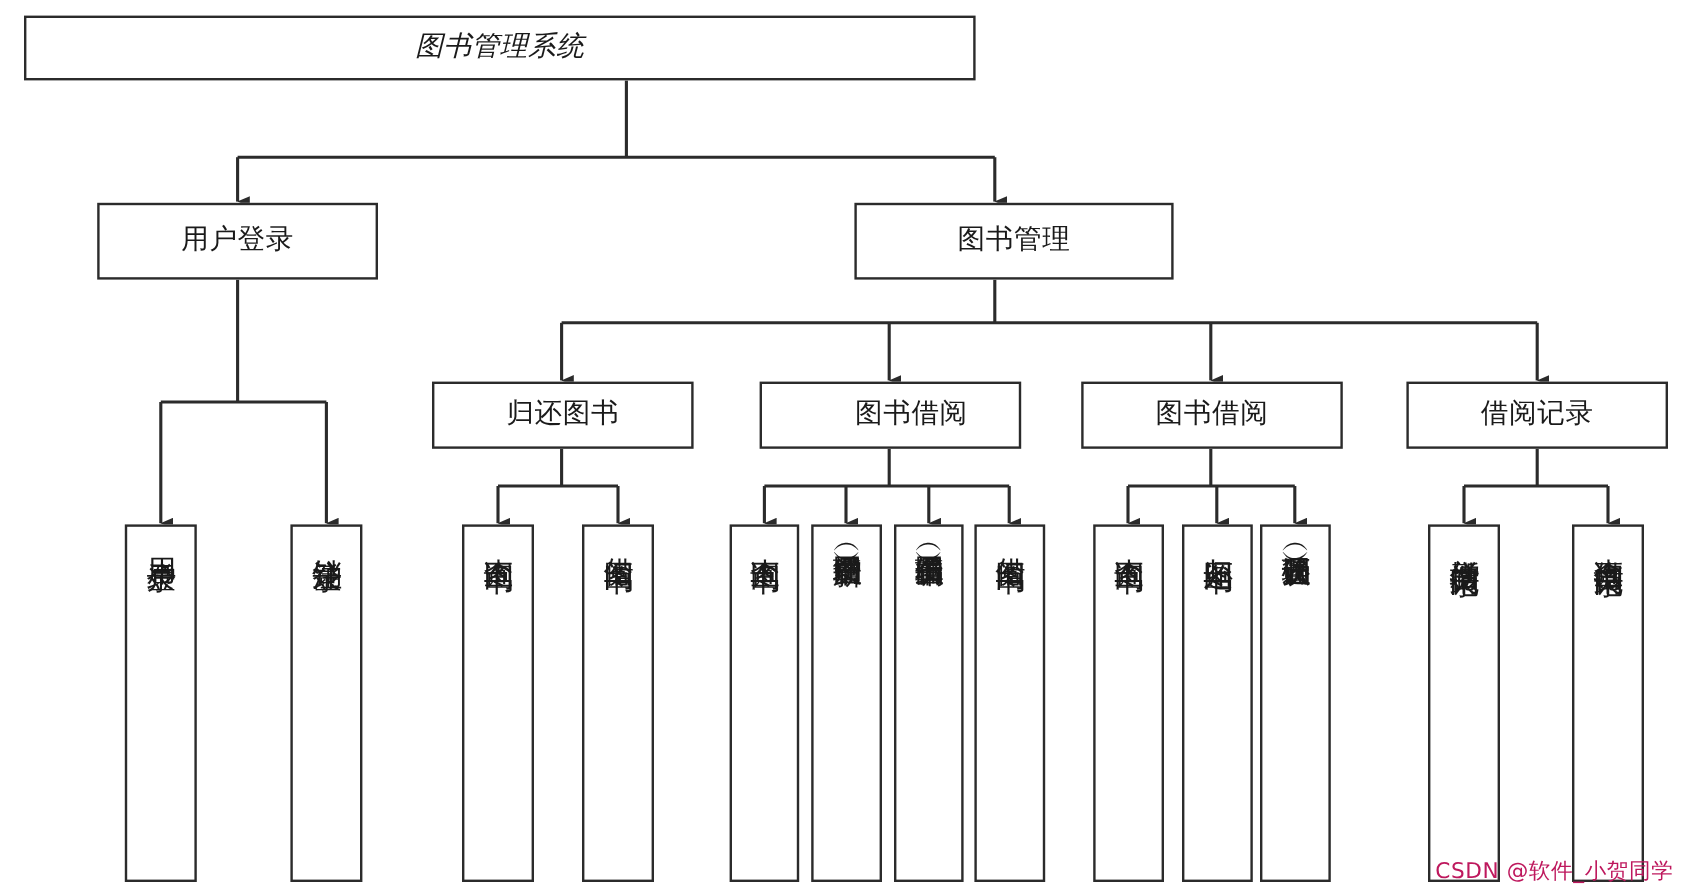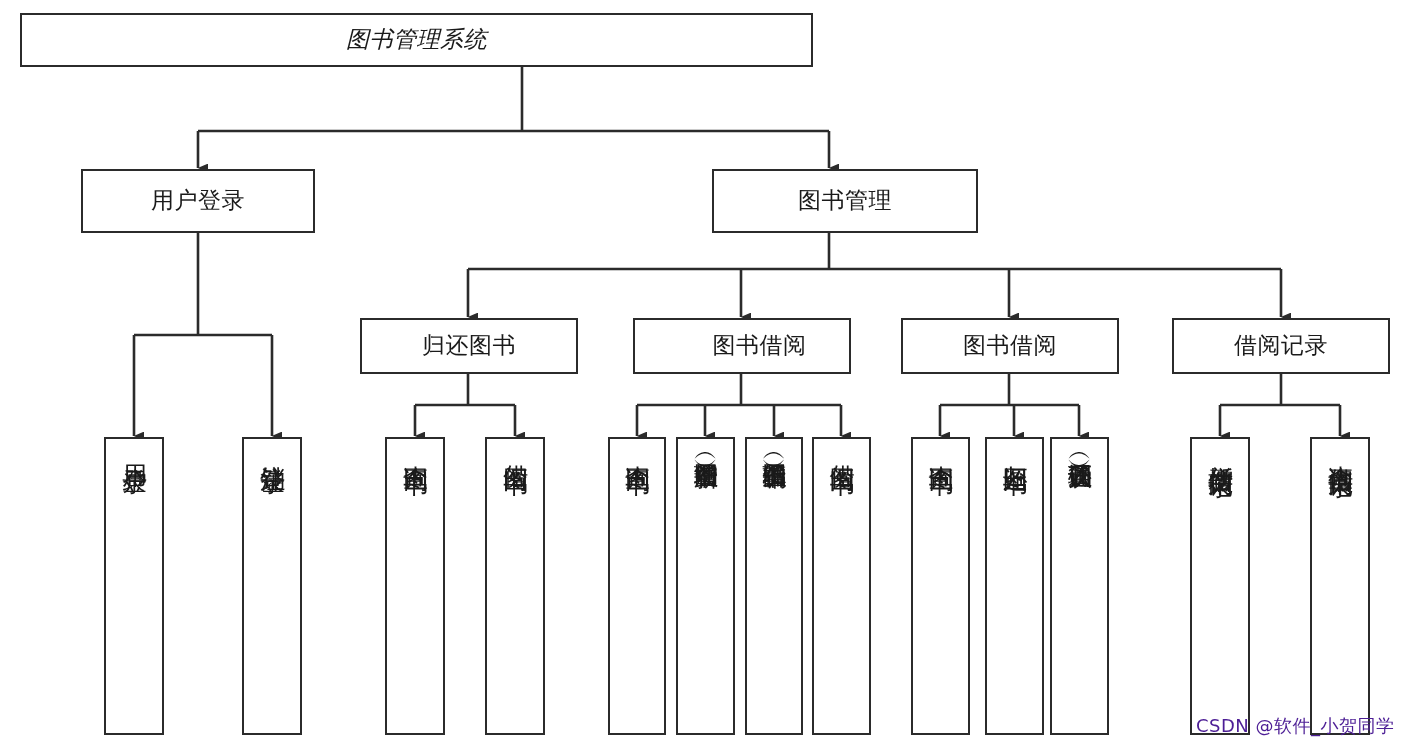--- a/index.html
+++ b/index.html
@@ -59,21 +59,21 @@
     line-height: 1.05;
     letter-spacing: 2px;
     white-space: nowrap;
   }
   .node.vert.tight .node-label {
     font-size: 24px;
     letter-spacing: 0px;
   }
   .watermark {
     position: absolute;
-    color: #4c1d95;
+    color: #be185d;
     font-size: 18px;
     letter-spacing: 0.5px;
     white-space: nowrap;
     user-select: none;
   }
 </style>
 </head>
 <body>
 
 <div id="diagram-root">

